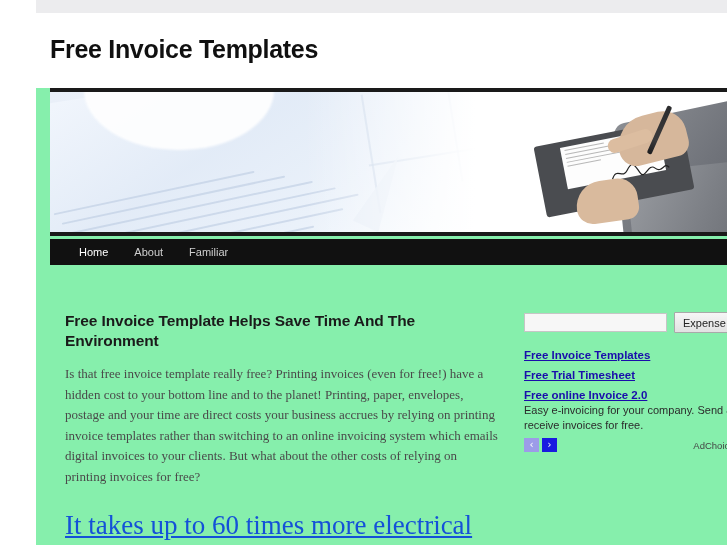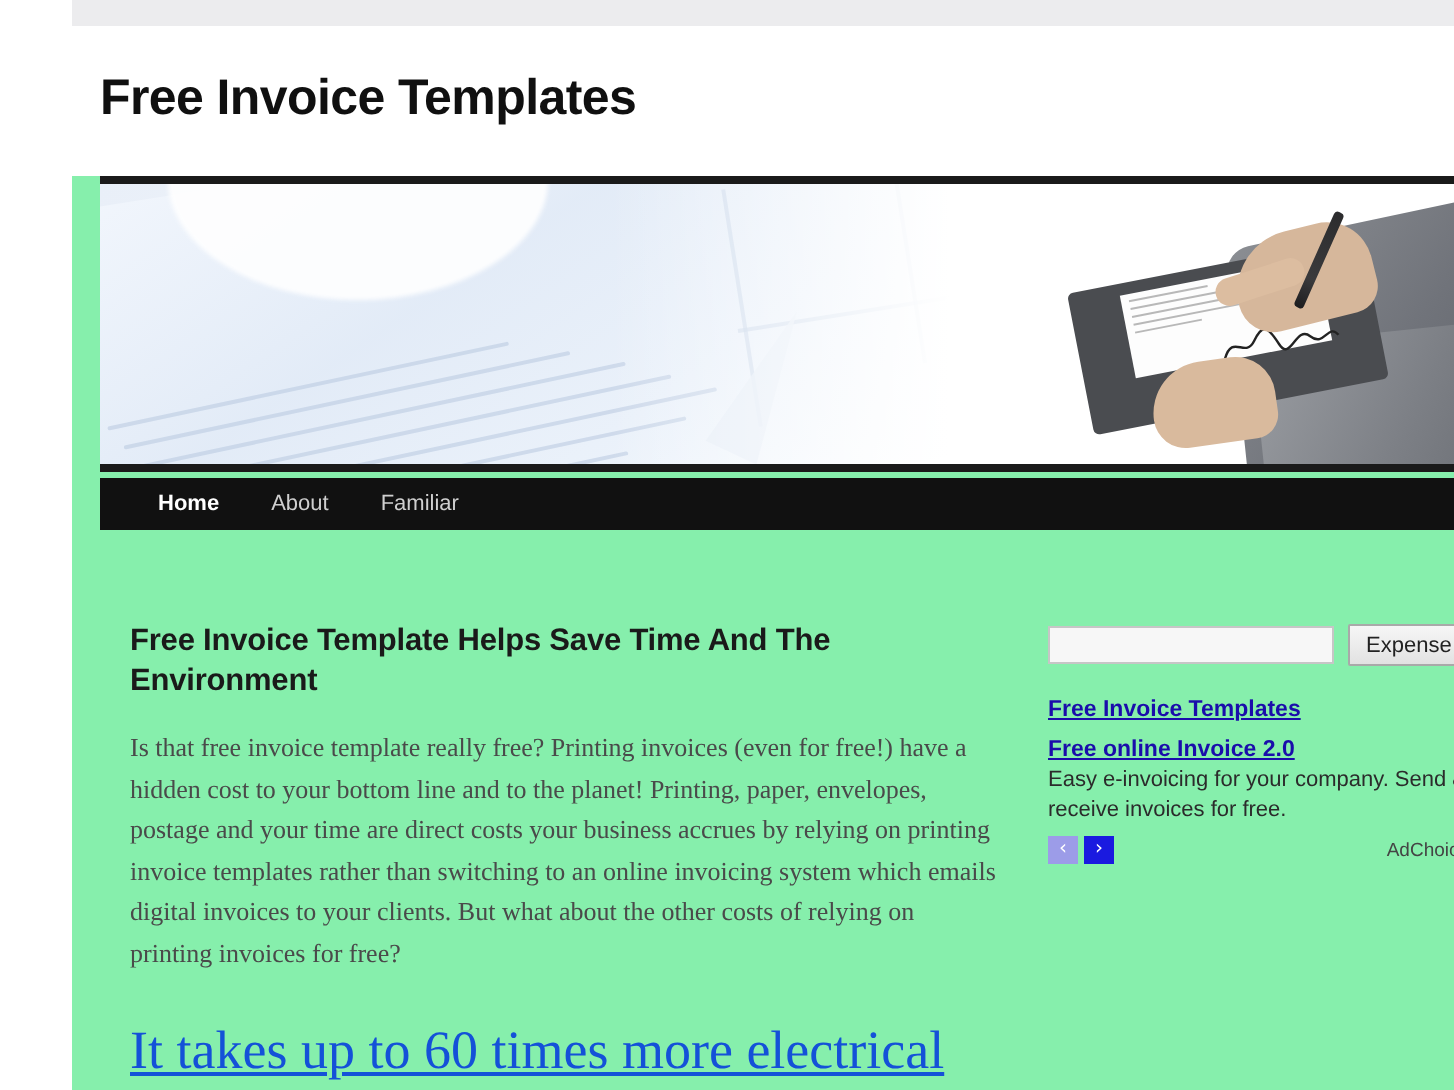--- a/index.html
+++ b/index.html
@@ -225,21 +225,21 @@
     display: flex; align-items: center; height: 26px;
     padding-left: 16px;
   }
   .nav li {
     font-size: 11px;
     color: #cfcfcf;
     padding: 0 13px;
     cursor: pointer;
     white-space: nowrap;
   }
-  .nav li.active { color: #ffffff; font-weight: bold; }
+  .nav li.active { color: #ffffff; font-weight: normal; }
   
   .main {
     position: absolute;
     left: 0; top: 291px;
     width: 593px; height: 270px;
   }
   .content {
     position: absolute;
     left: 29px; top: 0;
     width: 435px;
@@ -423,20 +423,21 @@
       </div>
 
       <div class="ad-block">
 
         <div class="ad-item">
           <span class="ad-title">Free Invoice Templates</span>
         </div>
 
 
         <div class="ad-item">
+          <span class="ad-title">Free Trial Timesheet</span>
         </div>
 
         <div class="ad-item">
           <span class="ad-title">Free online Invoice 2.0</span>
           <p class="ad-desc">Easy e-invoicing for your company. Send &amp; receive invoices for free.</p>
         </div>
 
         <div class="ad-footer">
           <div class="ad-arrows">
             <div class="arrow-btn arrow-prev">‹</div>

